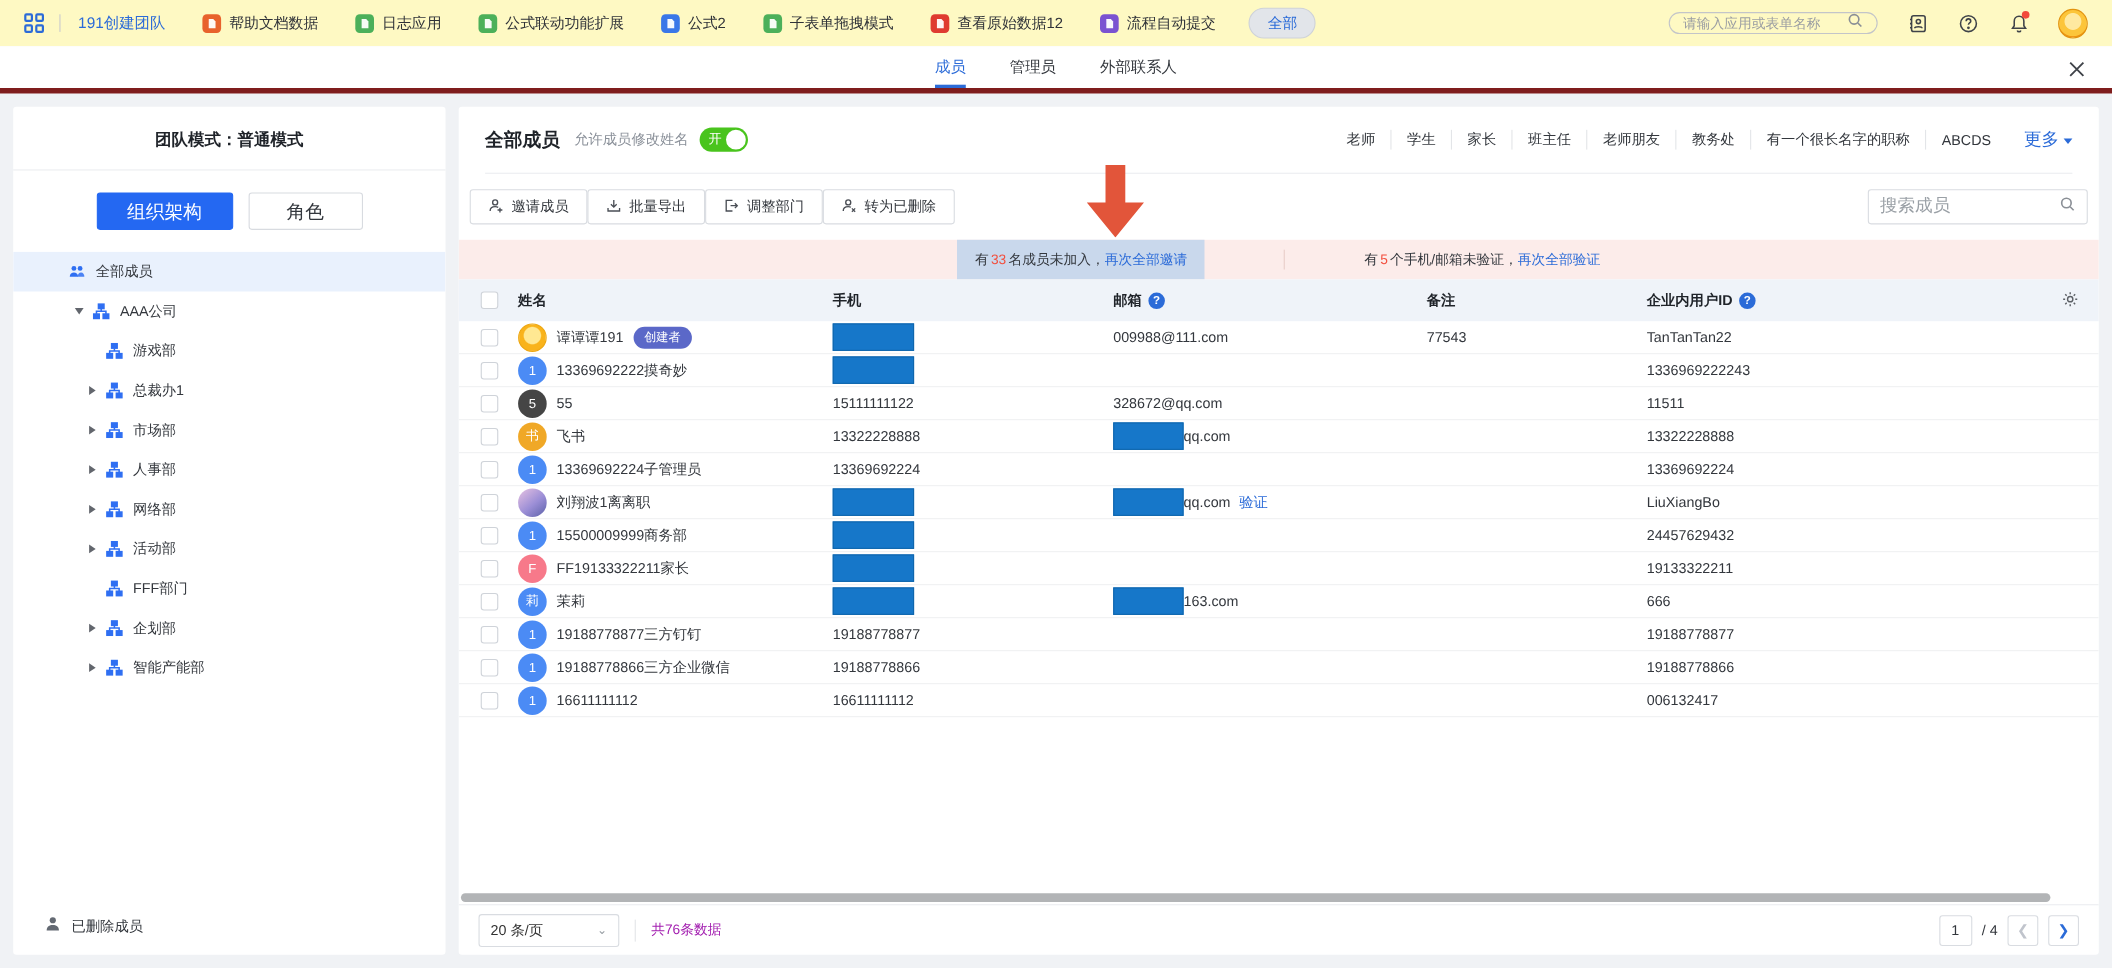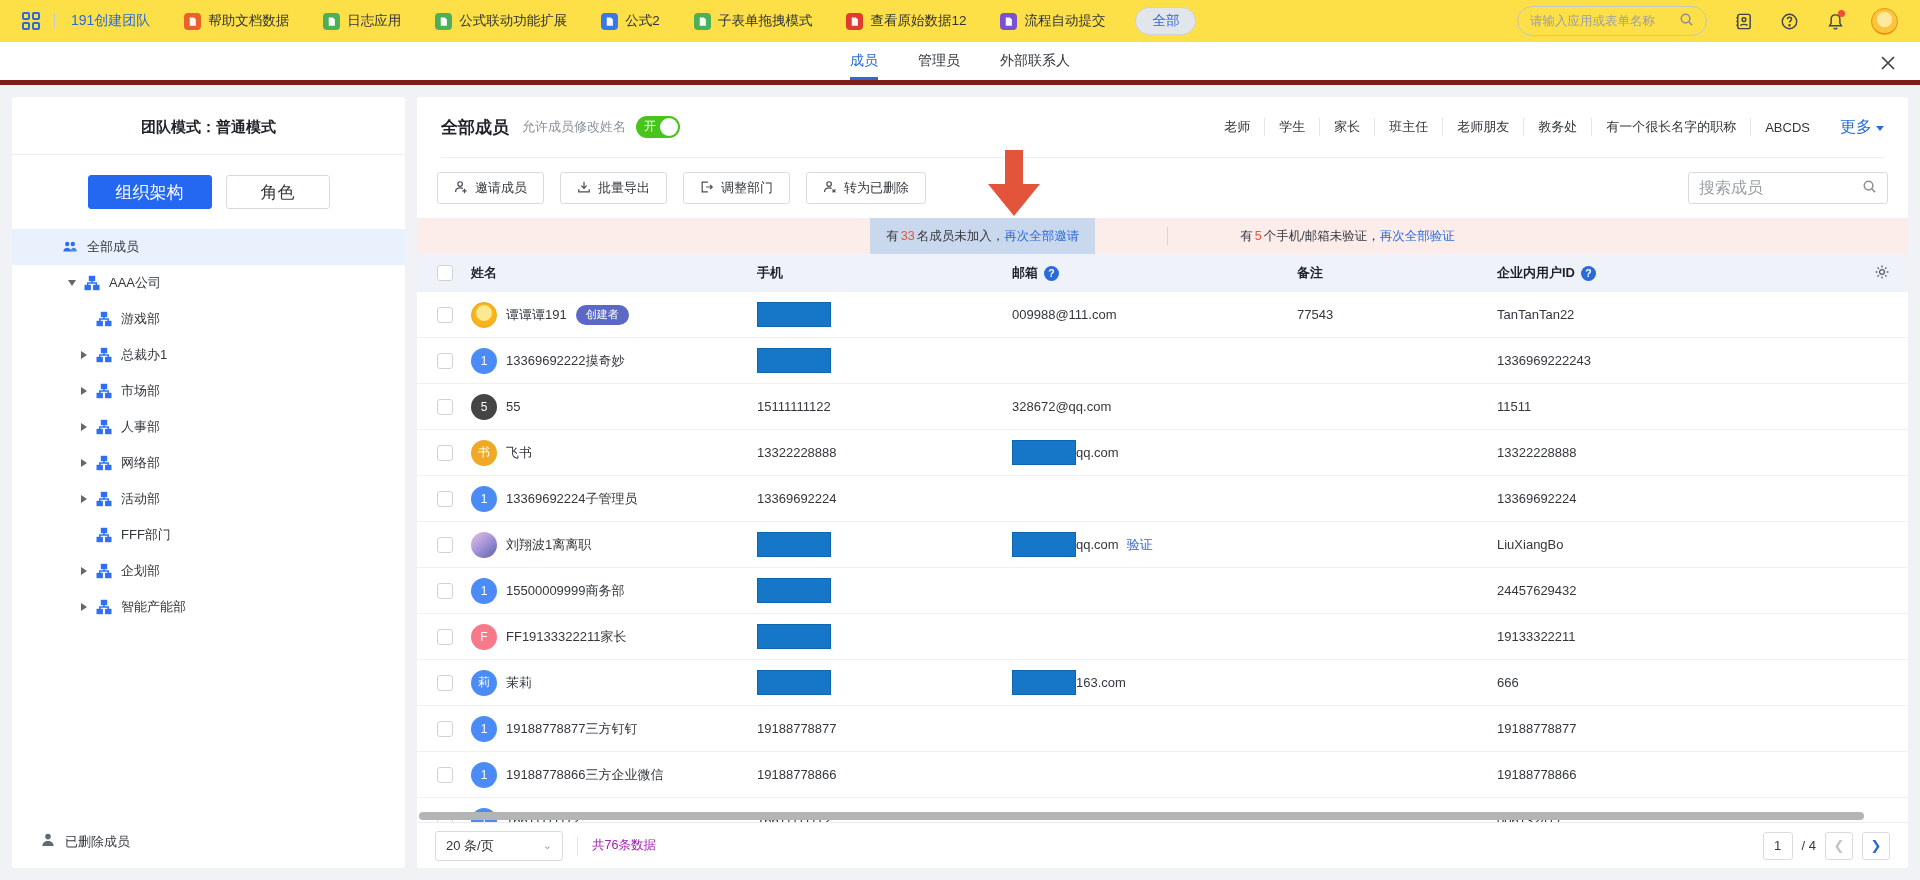--- a/index.html
+++ b/index.html
@@ -2,31 +2,31 @@
 <html><head>
 <meta charset="utf-8">
 <style>
   * { box-sizing: border-box; margin: 0; padding: 0; }
   html,body { width:1920px; height:880px; }
   body {
     font-family: "Liberation Sans", "DejaVu Sans", sans-serif;
     background:#f0f2f5; overflow:hidden; position:relative; color:#333;
   }
   
-  .topbar { height:42px; background:#fde047; display:flex; align-items:center; padding:0 22px; }
+  .topbar { height:42px; background:#fef9c3; display:flex; align-items:center; padding:0 22px; }
   .grid-icon { display:flex; flex-wrap:wrap; width:18px; height:18px; gap:2px; cursor:pointer; }
   .grid-icon i { width:8px; height:8px; border:2px solid #2b6bd8; border-radius:2px; }
   .tb-sep { width:1px; height:16px; background:#c9cacd; margin:0 16px 0 14px; }
   .app-tabs { display:flex; align-items:center; gap:34px; }
   .app-tab { display:flex; align-items:center; gap:7px; font-size:13.5px; color:#2f3238; cursor:pointer; white-space:nowrap; }
   .app-tab.team { color:#2b6bd8; font-size:14px; }
   .tile { width:17px; height:17px; border-radius:4px; display:flex; align-items:center; justify-content:center; }
   .tile svg { width:11px; height:11px; }
   .all-pill { margin-left:30px; padding:4px 16px; border-radius:14px; background:#e2e5ea; border:1px solid #ced2d9; color:#2b6bd8; font-size:13.5px; cursor:pointer; }
-  .top-search { margin-left:auto; width:190px; height:30px; border:1px solid #c3c5c9; border-radius:15px; display:flex; align-items:center; padding:2px 12px; gap:0; }
+  .top-search { margin-left:auto; width:190px; height:20px; border:1px solid #c3c5c9; border-radius:15px; display:flex; align-items:center; padding:2px 12px; gap:0; }
   .top-search input { border:none; outline:none; background:transparent; flex:1; font-size:12.5px; color:#333; min-width:0; }
   .top-search input::placeholder { color:#9b9ea3; }
   .tb-icons { display:flex; align-items:center; gap:26px; margin-left:26px; }
   .tb-ic { width:20px; height:20px; position:relative; cursor:pointer; display:flex; align-items:center; justify-content:center; }
   .tb-ic svg { width:19px; height:19px; }
   .bell-dot { position:absolute; top:-1px; right:0; width:7px; height:7px; border-radius:50%; background:#f24a3b; }
   .top-avatar { width:27px; height:27px; border-radius:50%;
     background:radial-gradient(circle at 50% 42%, #ffe9a0 0 38%, #fcc53a 42% 68%, #ef9414 72% 100%);
     border:1px solid #e2930f; cursor:pointer; }
   
@@ -66,21 +66,21 @@
   .m-sub { font-size:13px; color:#8a9099; margin-left:13px; }
   .toggle { margin-left:10px; width:44px; height:22px; border-radius:11px; background:#49c41d; position:relative; cursor:pointer; }
   .toggle .t-label { position:absolute; left:8px; top:3.5px; color:#fff; font-size:12px; line-height:1; }
   .toggle .knob { position:absolute; right:2px; top:2px; width:18px; height:18px; border-radius:50%; background:#fff; }
   .roles { margin-left:auto; display:flex; align-items:center; font-size:13px; }
   .role { padding:0 14px; border-right:1px solid #e3e5e8; cursor:pointer; white-space:nowrap; color:#33373d; }
   .role:last-of-type { border-right:none; }
   .more-link { color:#2b6bd8; cursor:pointer; padding-left:16px; display:flex; align-items:center; gap:4px; white-space:nowrap; }
   .caret { width:0; height:0; border-top:5px solid #2b6bd8; border-left:4px solid transparent; border-right:4px solid transparent; margin-top:2px; }
   .m-divider { height:1px; background:#ebedf0; margin:0 24px; }
-  .m-actions { display:flex; align-items:center; gap:16px; padding:14px 20px; }
+  .m-actions { display:flex; align-items:center; gap:0; padding:14px 10px; }
   .act-btn { height:32px; padding:0 16px; background:#fff; border:1px solid #d9dce1; border-radius:3px; font-size:13px; color:#33373d; display:flex; align-items:center; gap:7px; cursor:pointer; white-space:nowrap; }
   .act-btn svg { width:14px; height:14px; }
   .member-search { margin-left:auto; width:200px; height:32px; border:1px solid #d9dce1; border-radius:3px; display:flex; align-items:center; padding:0 10px; gap:6px; }
   .member-search input { border:none; outline:none; flex:1; font-size:16px; min-width:0; }
   .member-search input::placeholder { color:#9aa0a6; }
   
   .notice-bar { height:36px; background:#fcecea; display:flex; align-items:center; justify-content:center; font-size:12.5px; color:#33373d; }
   .notice { display:flex; align-items:center; white-space:nowrap; }
   .notice.hl { background:#c9d8ec; height:36px; padding:0 16px; }
   .n-count { color:#f2503f; margin:0 2px; }
@@ -88,21 +88,21 @@
   .n-divider { width:1px; height:18px; background:#e8cdc9; margin:0 72px; }
   
   .t-grid { display:grid; grid-template-columns:54px 286px 255px 285px 200px 1fr 48px; align-items:center; }
   .t-head { height:38px; background:#eff3f9; font-size:13px; font-weight:bold; color:#1f2329; }
   .t-head .cell, .t-row .cell { display:flex; align-items:center; }
   .cb { width:16px; height:16px; border:1px solid #cfd3d9; border-radius:3px; background:#fff; margin-left:20px; cursor:pointer; flex:0 0 16px; }
   .q-badge { width:15px; height:15px; border-radius:50%; background:#2b6bd8; color:#fff; font-size:10.5px; font-weight:bold; display:flex; align-items:center; justify-content:center; margin-left:6px; }
   .gear-cell { justify-content:flex-end; padding-right:18px; }
   .gear-cell svg { width:16px; height:16px; cursor:pointer; }
   .t-body { flex:1; overflow:hidden; position:relative; }
-  .t-row { height:46px; border-bottom:1px solid #f0f1f2; font-size:13px; color:#33373d; }
+  .t-row { height:30px; border-bottom:1px solid #f0f1f2; font-size:13px; color:#33373d; }
   .avatar { width:26px; height:26px; border-radius:50%; color:#fff; font-size:12px; display:flex; align-items:center; justify-content:center; flex:0 0 26px; }
   .avatar.sun { background:radial-gradient(circle at 50% 42%, #ffe892 0 40%, #f9b31b 46% 70%, #f2930d 100%); border:1px solid #eda60f; }
   .avatar.photo { background:linear-gradient(140deg,#e8c3e2 0%,#9b8ed6 55%,#5a60a8 100%); }
   .name-txt { margin-left:9px; white-space:nowrap; overflow:hidden; text-overflow:ellipsis; }
   .badge { background:#5b68c8; color:#fff; font-size:11px; padding:2.5px 10px; border-radius:11px; margin-left:9px; white-space:nowrap; }
   .redact { width:74px; height:25px; background:#1677c9; border:1px solid #0f66ad; }
   .redact.sm { width:64px; }
   .verify-link { color:#2b6bd8; margin-left:8px; cursor:pointer; }
   .h-scrollbar { position:absolute; bottom:2px; left:2px; right:44px; height:8px; border-radius:4px; background:#b2b4b6; }
   

